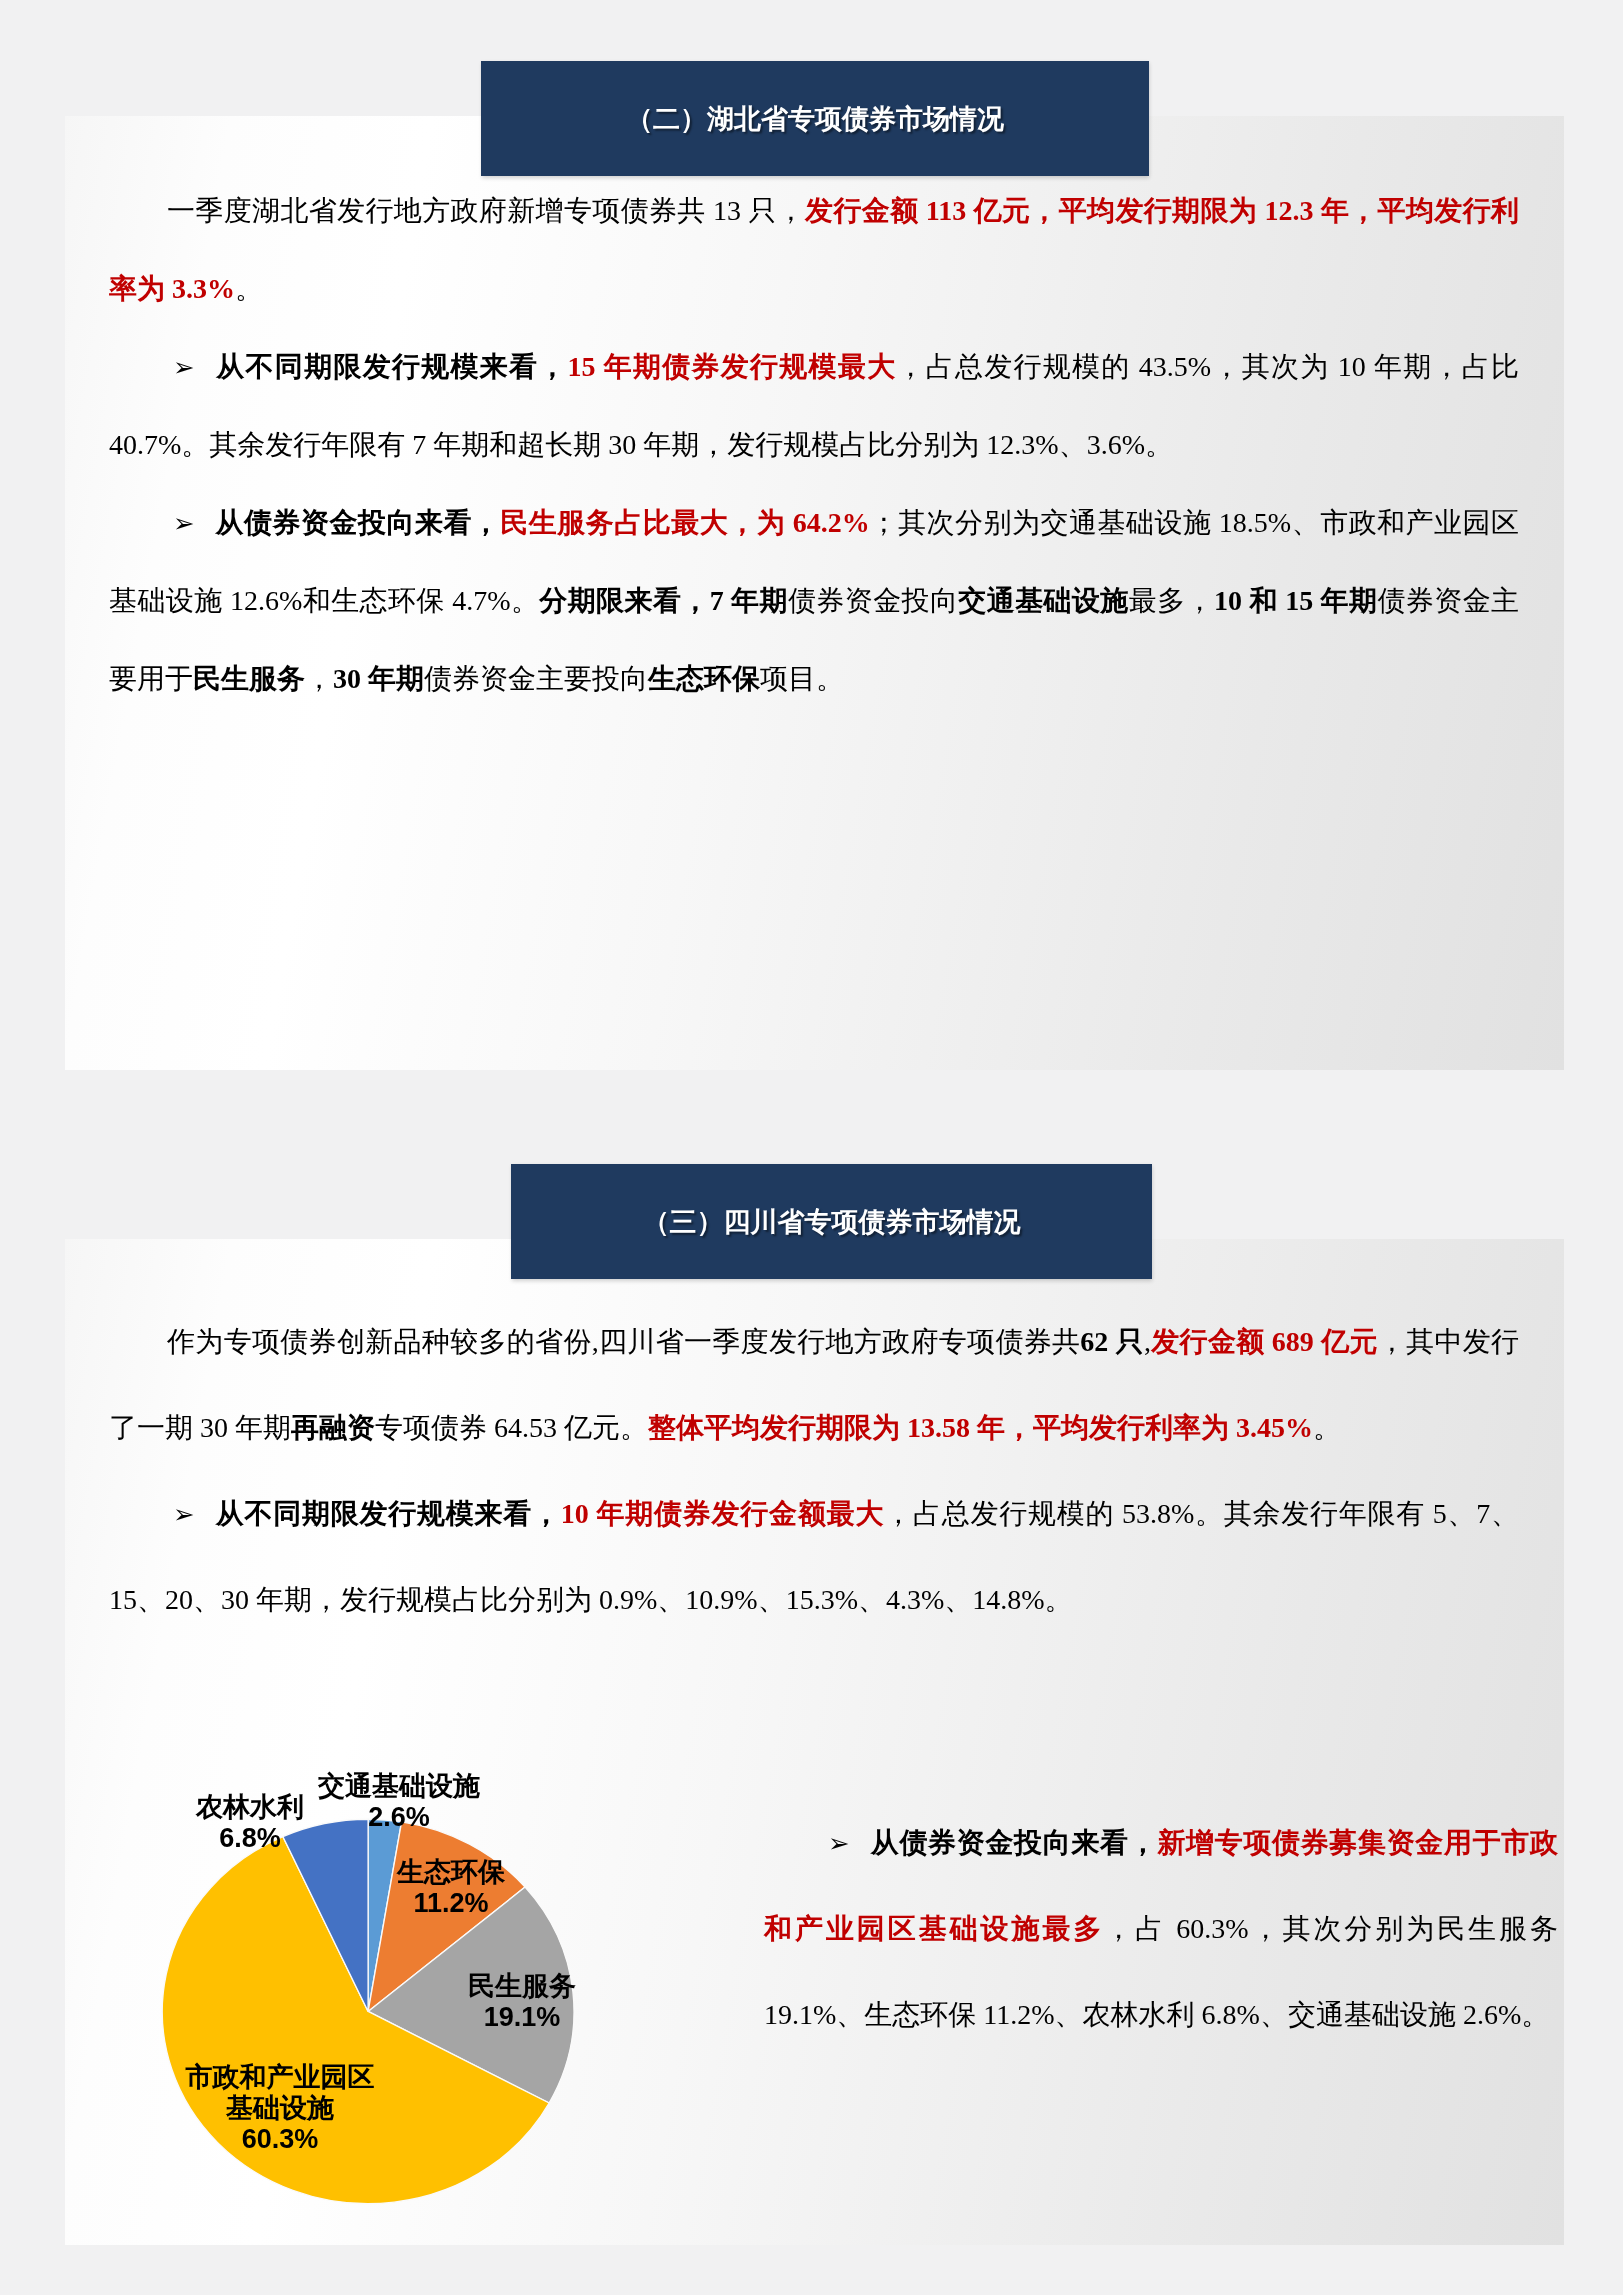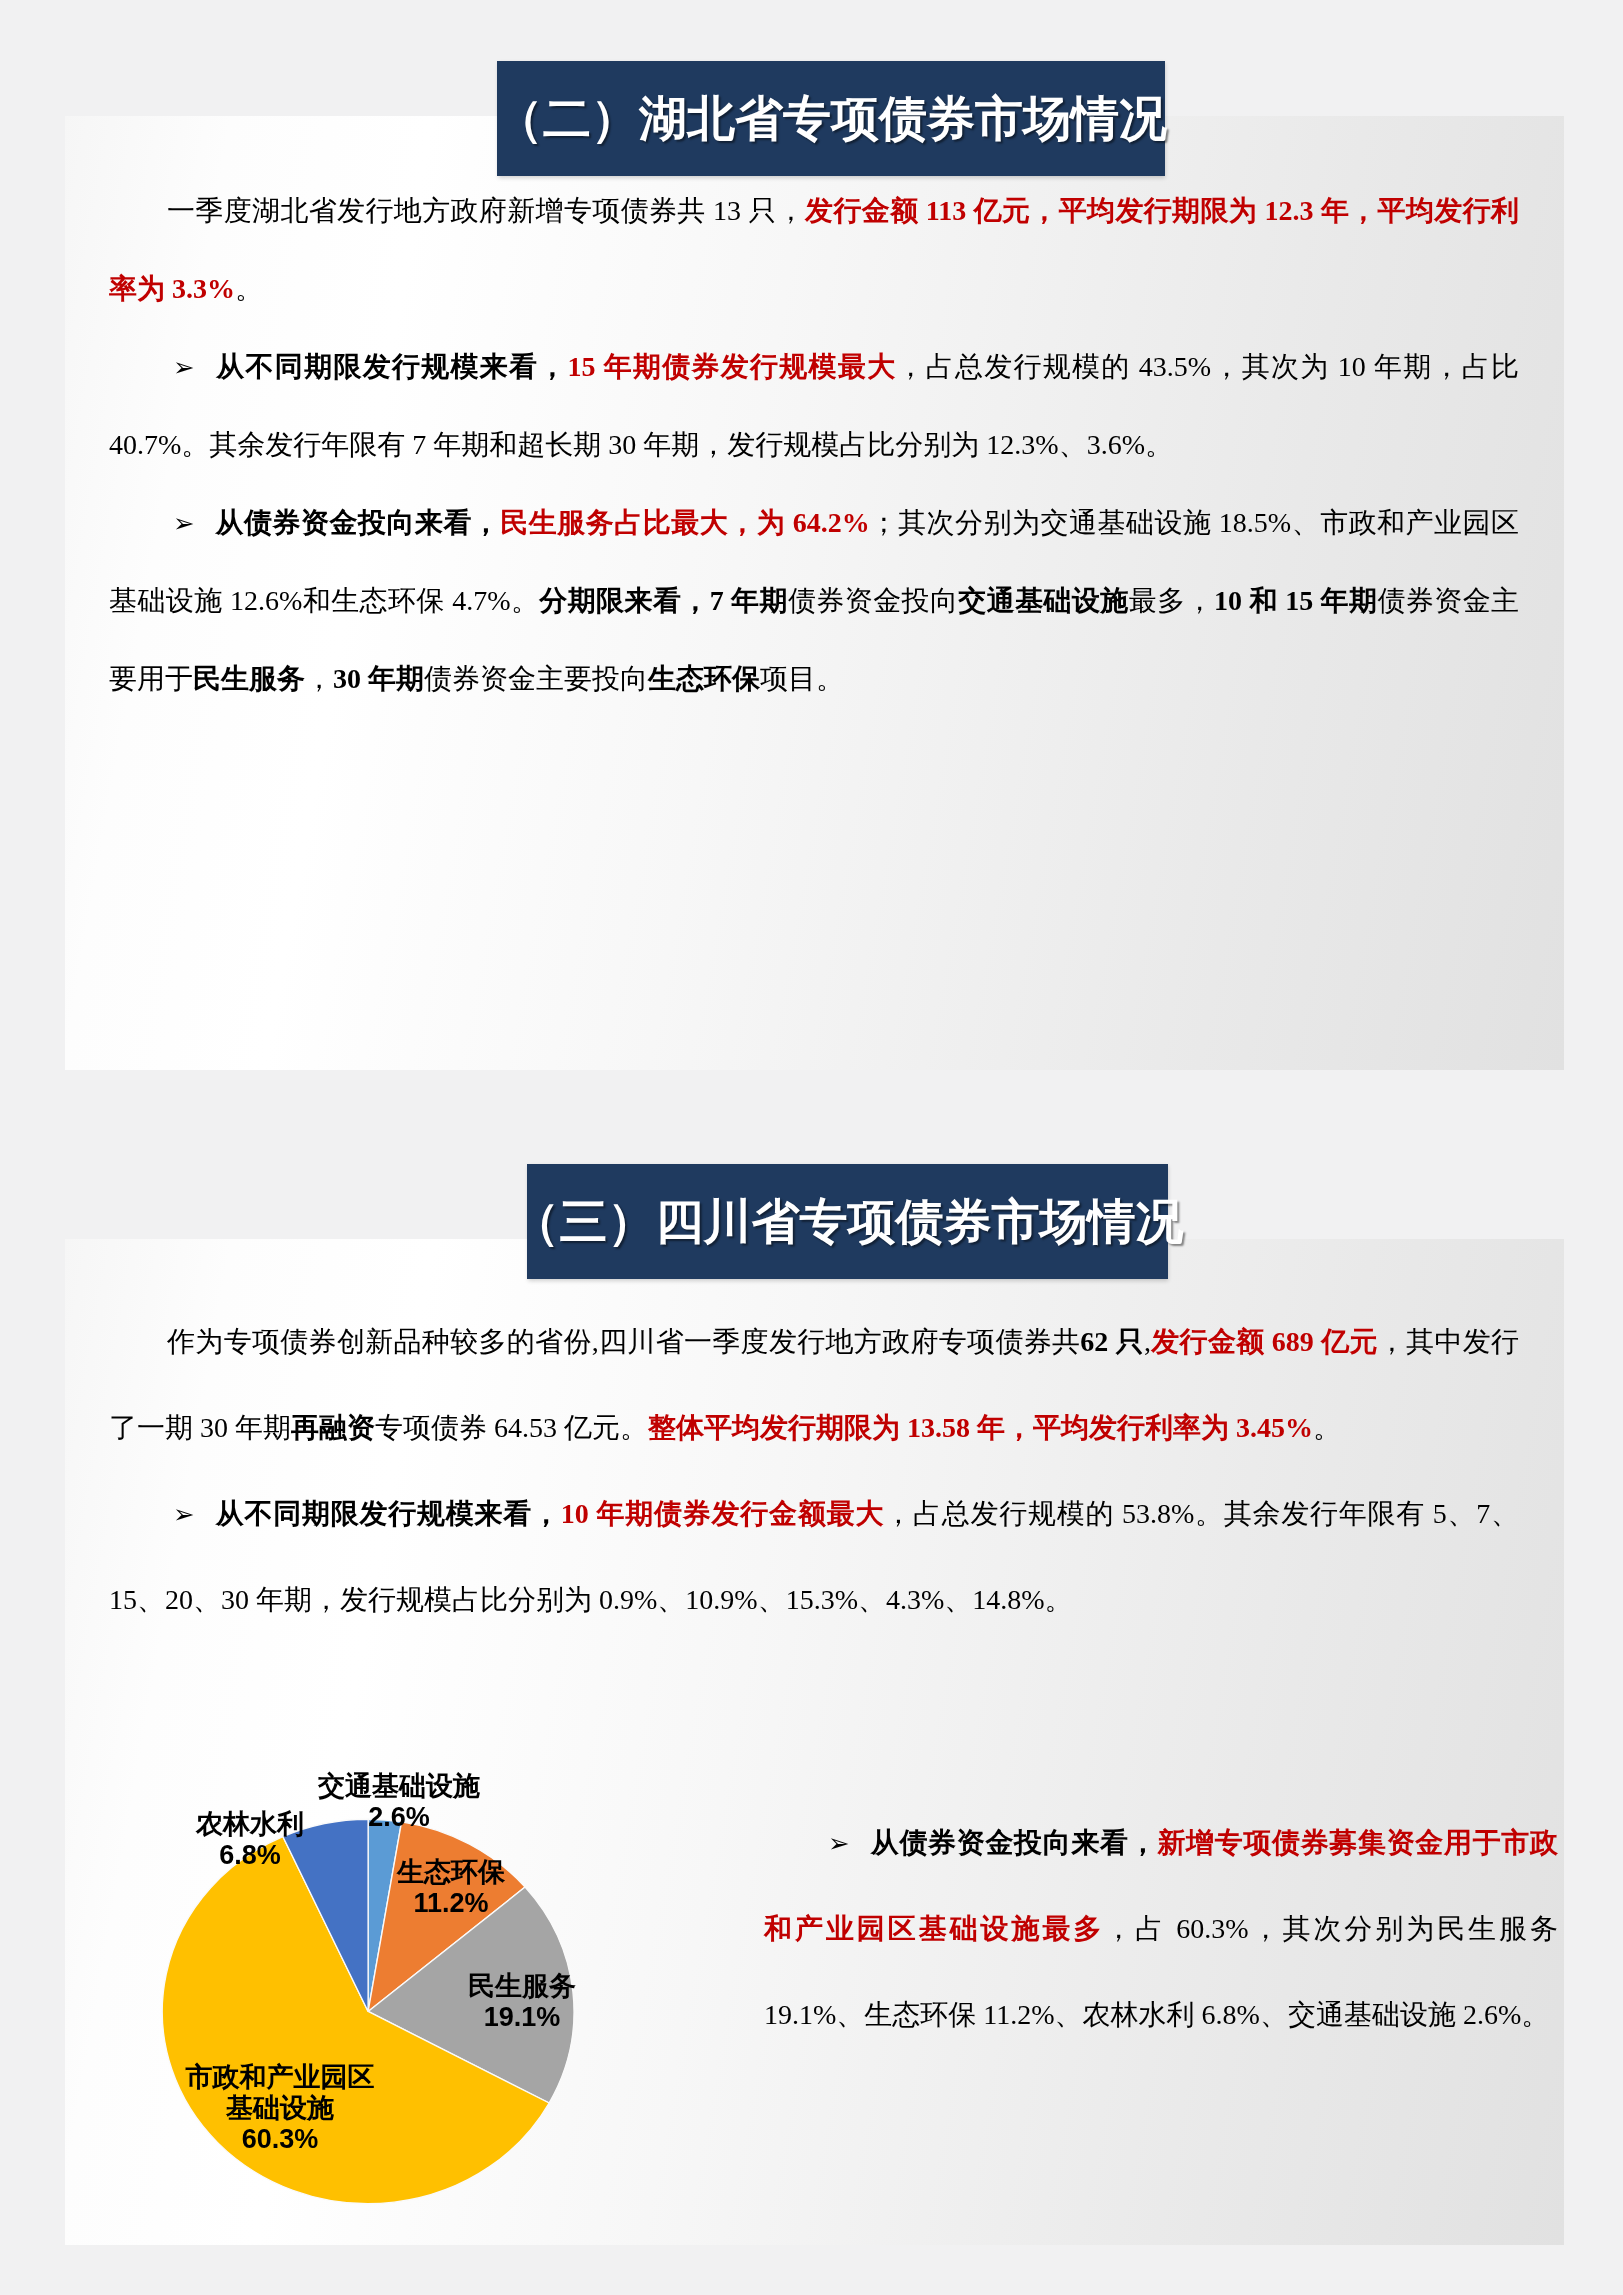--- a/index.html
+++ b/index.html
@@ -19,25 +19,24 @@
   }
   #card-hubei{top:116px;height:954px;}
   #card-sichuan{top:1239px;height:1006px;}
   .header-box{
     position:absolute;
     background:#1f3a5f;
     display:flex;align-items:center;justify-content:center;
     color:#ffffff;
     font-family:"Liberation Sans","DejaVu Sans",sans-serif;
     font-weight:bold;
-    font-size:48px;
+    font-size:27px;
     text-shadow:2px 2px 2px rgba(0,0,0,0.45);
     box-shadow:1.4px 2px 4.1px rgba(0,0,0,0.18);
     white-space:nowrap;
-    margin-left:16px;
   }
   #header-hubei{left:481px;top:61px;width:668px;height:115px;}
   #header-sichuan{left:511px;top:1164px;width:641px;height:115px;}
   .textblock{
     position:absolute;
     font-size:28px;
     text-align:justify;
     text-justify:inter-ideograph;
   }
   #text-hubei{left:109px;top:172px;width:1410px;line-height:78px;}
@@ -111,18 +110,18 @@
     </div>
     <div class="pie-label" style="left: 522px; top: 1971px;">
       <div>民生服务</div>
       <div>19.1%</div>
     </div>
     <div class="pie-label" style="left: 280px; top: 2062px;">
       <div>市政和产业园区</div>
       <div>基础设施</div>
       <div>60.3%</div>
     </div>
-    <div class="pie-label" style="left: 250px; top: 1792px; margin-top: 17px;">
+    <div class="pie-label" style="left: 250px; top: 1792px;">
       <div>农林水利</div>
       <div>6.8%</div>
     </div>
   </div>
 
 
 </body></html>

